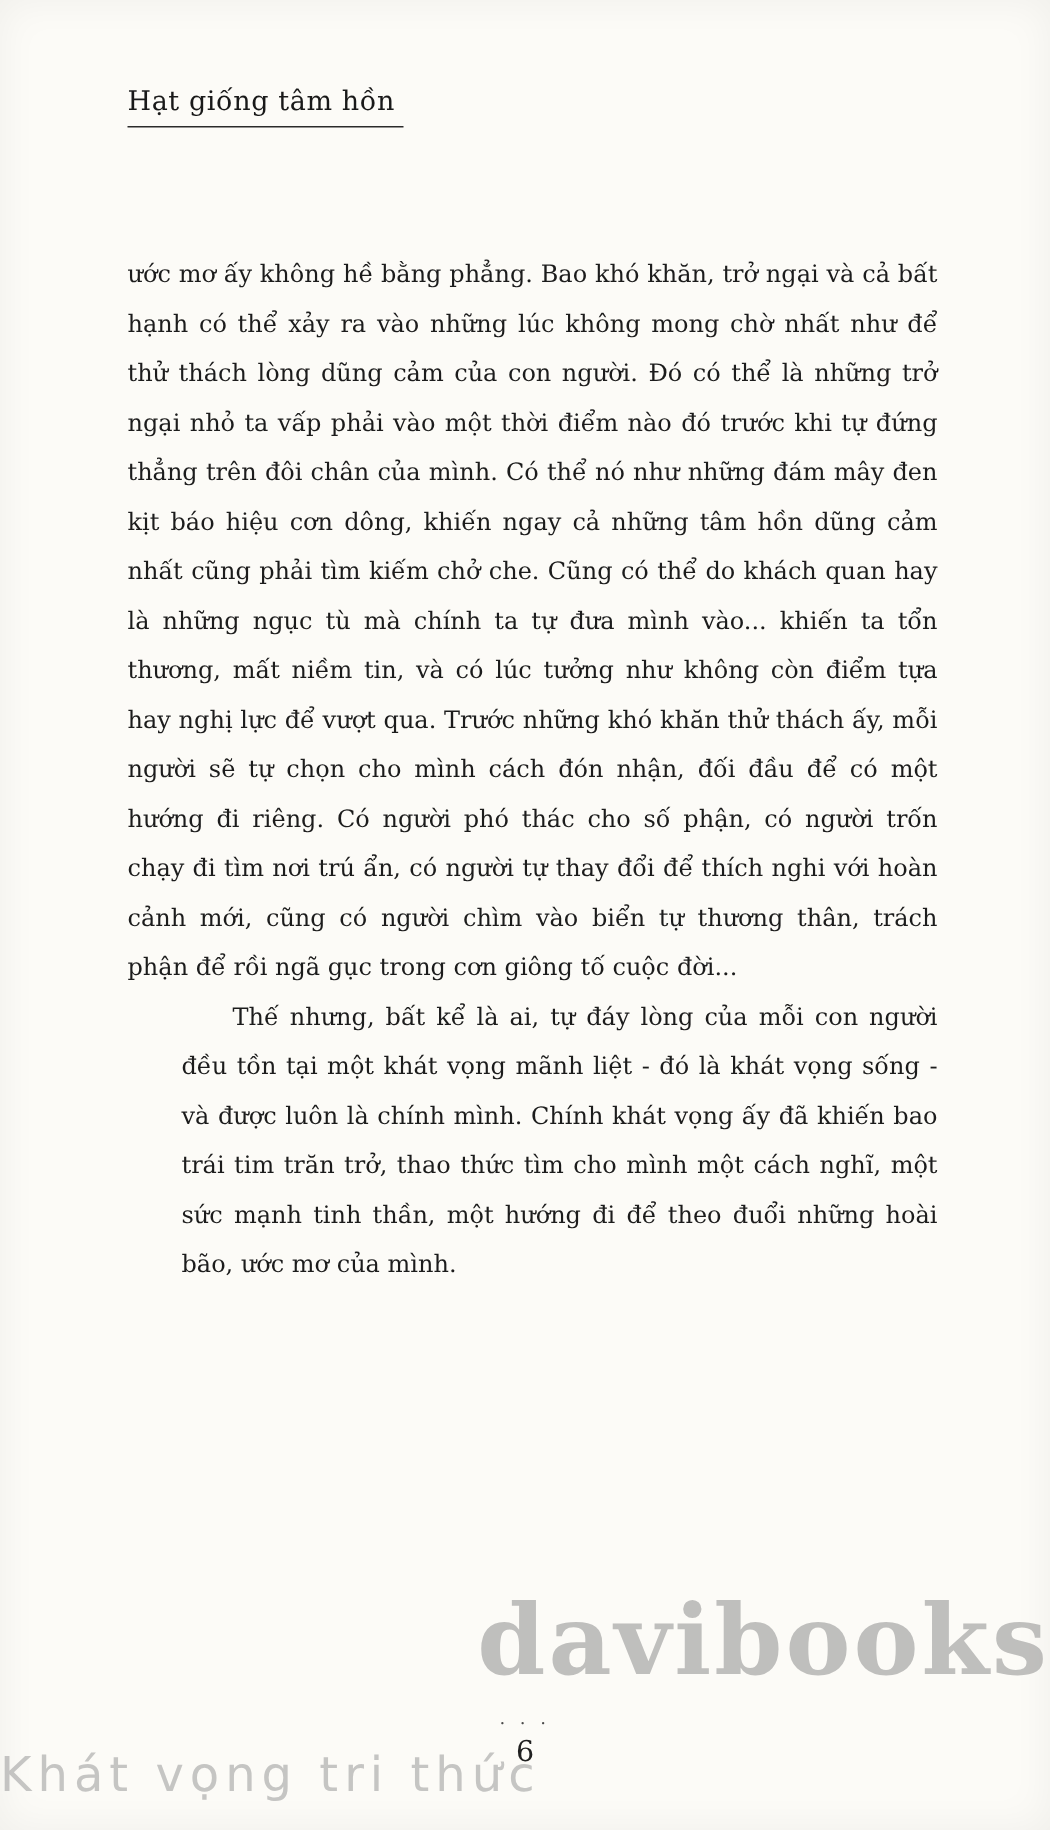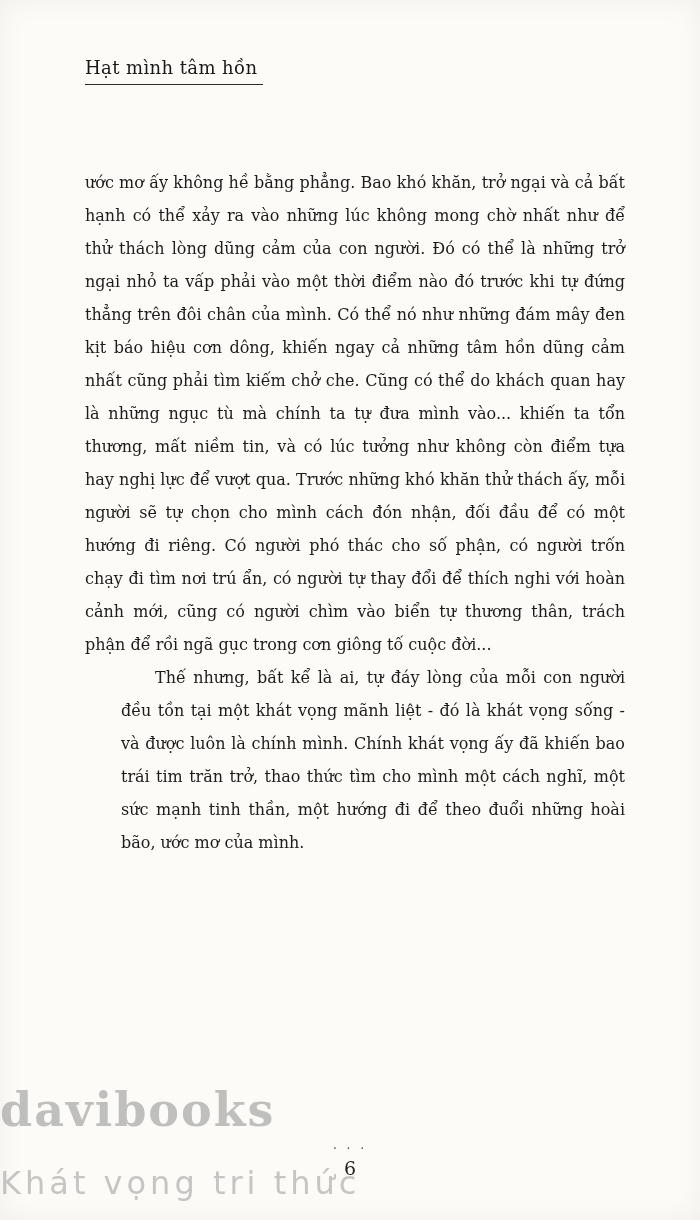--- a/index.html
+++ b/index.html
@@ -75,25 +75,25 @@
     right: 0;
     top: 0;
     height: 100%;
     pointer-events: none;
     z-index: 2;
   }
   .wm-brand {
     position: absolute;
     left: 0;
     right: 0;
-    top: 1083px;
-    text-align: left;
+    top: 1056px;
+    text-align: right;
     font-family: "DejaVu Serif", serif;
     font-weight: bold;
-    font-size: 46px;
+    font-size: 65px;
     letter-spacing: 2px;
     color: #8f8f8f;
     opacity: 0.55;
   }
   .wm-slogan {
     position: absolute;
     left: 0;
     right: 0;
     top: 1164px;
     text-align: left;
@@ -103,21 +103,21 @@
     color: #a2a2a2;
     opacity: 0.6;
   }
 </style>
 </head>
 <body>
 
 <div class="page">
 
   <div class="running-header">
-    <span class="header-text">Hạt mình tâm hồn</span>
+    <span class="header-text">Hạt giống tâm hồn</span>
   </div>
 
   <div class="page-body">
     <p class="para">ước mơ ấy không hề bằng phẳng. Bao khó khăn, trở ngại và cả bất hạnh có thể xảy ra vào những lúc không mong chờ nhất như để thử thách lòng dũng cảm của con người. Đó có thể là những trở ngại nhỏ ta vấp phải vào một thời điểm nào đó trước khi tự đứng thẳng trên đôi chân của mình. Có thể nó như những đám mây đen kịt báo hiệu cơn dông, khiến ngay cả những tâm hồn dũng cảm nhất cũng phải tìm kiếm chở che. Cũng có thể do khách quan hay là những ngục tù mà chính ta tự đưa mình vào... khiến ta tổn thương, mất niềm tin, và có lúc tưởng như không còn điểm tựa hay nghị lực để vượt qua. Trước những khó khăn thử thách ấy, mỗi người sẽ tự chọn cho mình cách đón nhận, đối đầu để có một hướng đi riêng. Có người phó thác cho số phận, có người trốn chạy đi tìm nơi trú ẩn, có người tự thay đổi để thích nghi với hoàn cảnh mới, cũng có người chìm vào biển tự thương thân, trách phận để rồi ngã gục trong cơn giông tố cuộc đời...</p>
     <p class="para indent">Thế nhưng, bất kể là ai, tự đáy lòng của mỗi con người đều tồn tại một khát vọng mãnh liệt - đó là khát vọng sống - và được luôn là chính mình. Chính khát vọng ấy đã khiến bao trái tim trăn trở, thao thức tìm cho mình một cách nghĩ, một sức mạnh tinh thần, một hướng đi để theo đuổi những hoài bão, ước mơ của mình.</p>
   </div>
 
   <div class="ellipsis-mark">. . .</div>
 
   <div class="page-number">6</div>

